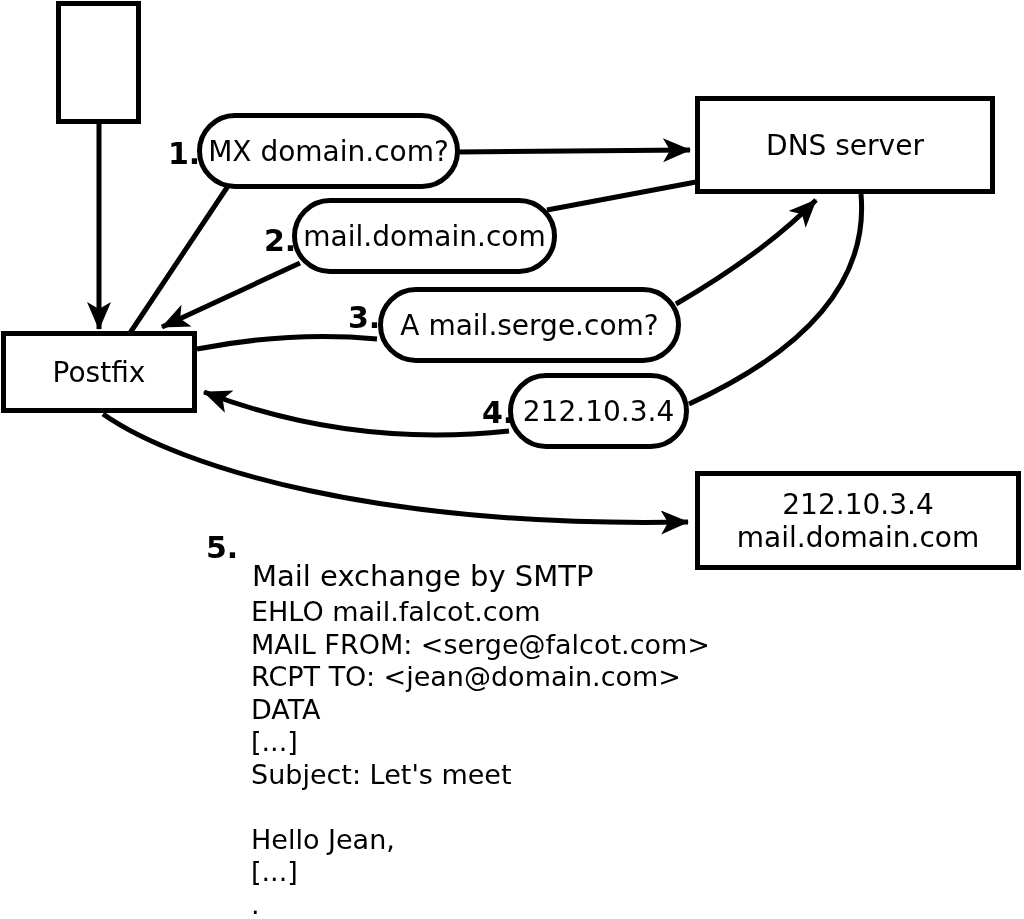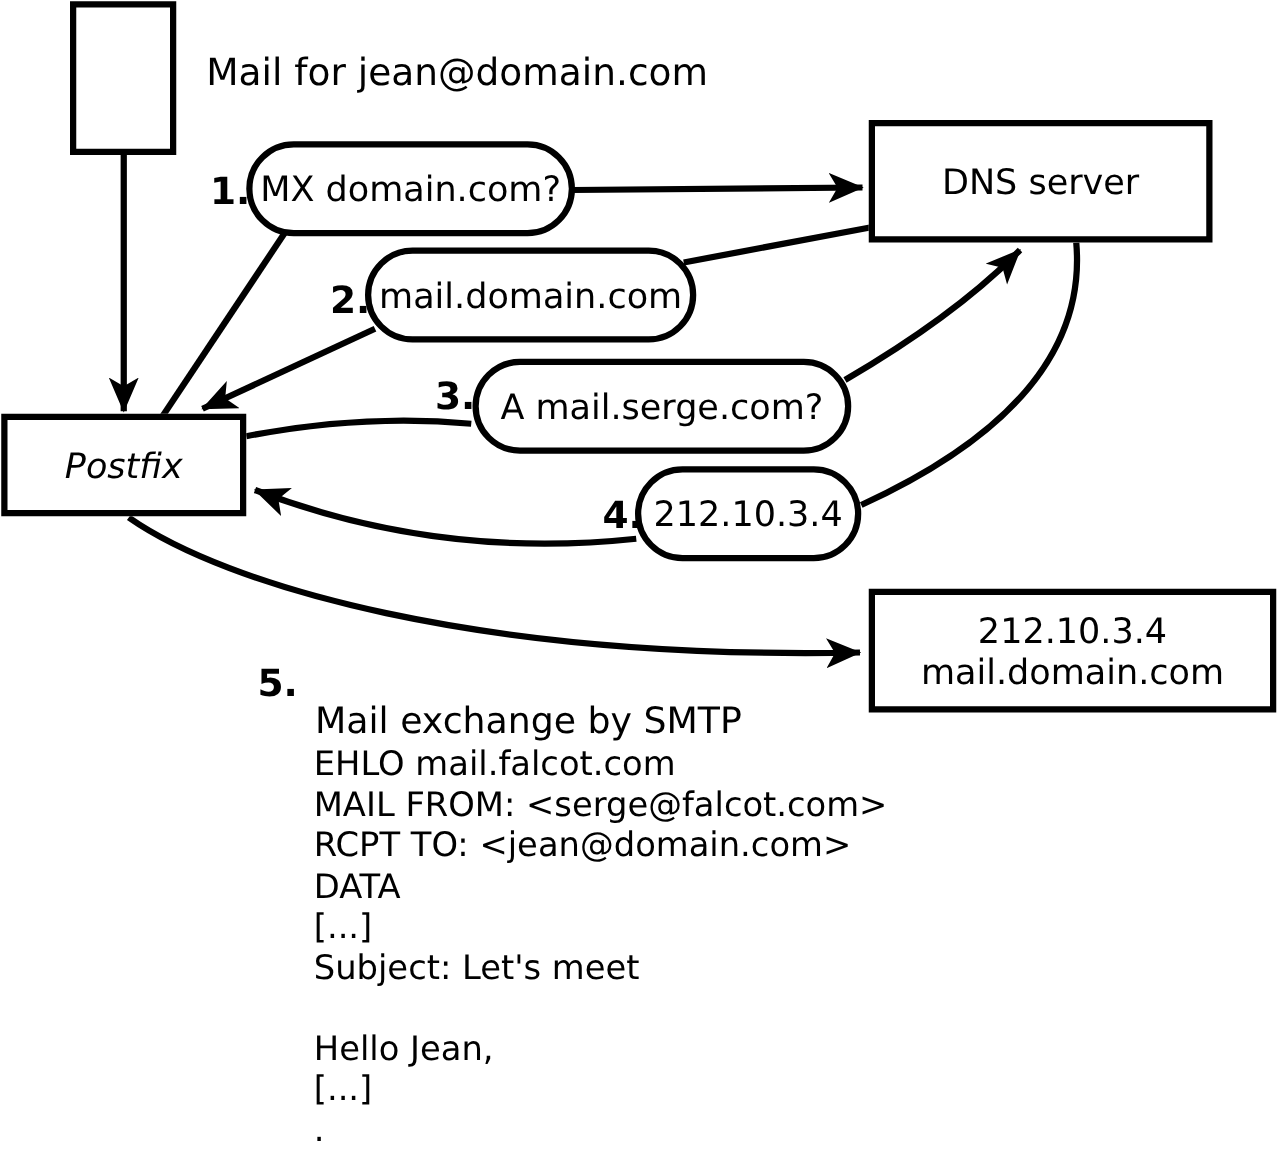--- a/index.html
+++ b/index.html
@@ -44,25 +44,25 @@
       <path d="M197,349 Q290,331 377,339"></path>
       <path d="M676,304 Q765,252 816,200" marker-end="url(#ah)"></path>
       <path d="M861,194 Q872,320 689,404"></path>
       <path d="M509,431 Q350,448 204,392" marker-end="url(#ah)"></path>
       <path d="M103,414 C180,468 380,528 688,522" marker-end="url(#ah)"></path>
     </g>
   </svg>
 
   <div class="node" style="left:56px;top:1px;width:85px;height:123px;"></div>
 
-  <div class="node" style="left:1px;top:331px;width:196px;height:82px;font-style:italic;">
+  <div class="node" style="left:1px;top:331px;width:196px;height:82px;">
     <span>Postfix</span>
   </div>
 
-  <div class="node" style="left:695px;top:96px;width:275px;height:98px;">
+  <div class="node" style="left:695px;top:96px;width:300px;height:98px;">
     <span>DNS server</span>
   </div>
 
   <div class="node" style="left:695px;top:471px;width:326px;height:99px;flex-direction:column;">
     <span>212.10.3.4</span>
     <span>mail.domain.com</span>
   </div>
 
   <div class="node pill" style="left:197px;top:113px;width:263px;height:76px;">
     <span>MX domain.com?</span>
@@ -73,21 +73,20 @@
   </div>
 
   <div class="node pill" style="left:378px;top:287px;width:303px;height:76px;">
     <span>A mail.serge.com?</span>
   </div>
 
   <div class="node pill" style="left:508px;top:373px;width:181px;height:76px;">
     <span>212.10.3.4</span>
   </div>
 
-  <div class="lbl note" style="left:165px;top:44px;">Mail for jean@domain.com</div>
 
   <div class="lbl num" style="left:168px;top:139px;">1.</div>
   <div class="lbl num" style="left:264px;top:226px;">2.</div>
   <div class="lbl num" style="left:348px;top:303px;">3.</div>
   <div class="lbl num" style="left:482px;top:398px;">4.</div>
 
   <div class="lbl num" style="left:206px;top:533px;">5.</div>
   <div class="lbl step5text" style="left:252px;top:533px;">Mail exchange by SMTP</div>
 
   <pre class="smtp" style="left:251px;top:596px;">EHLO mail.falcot.com

